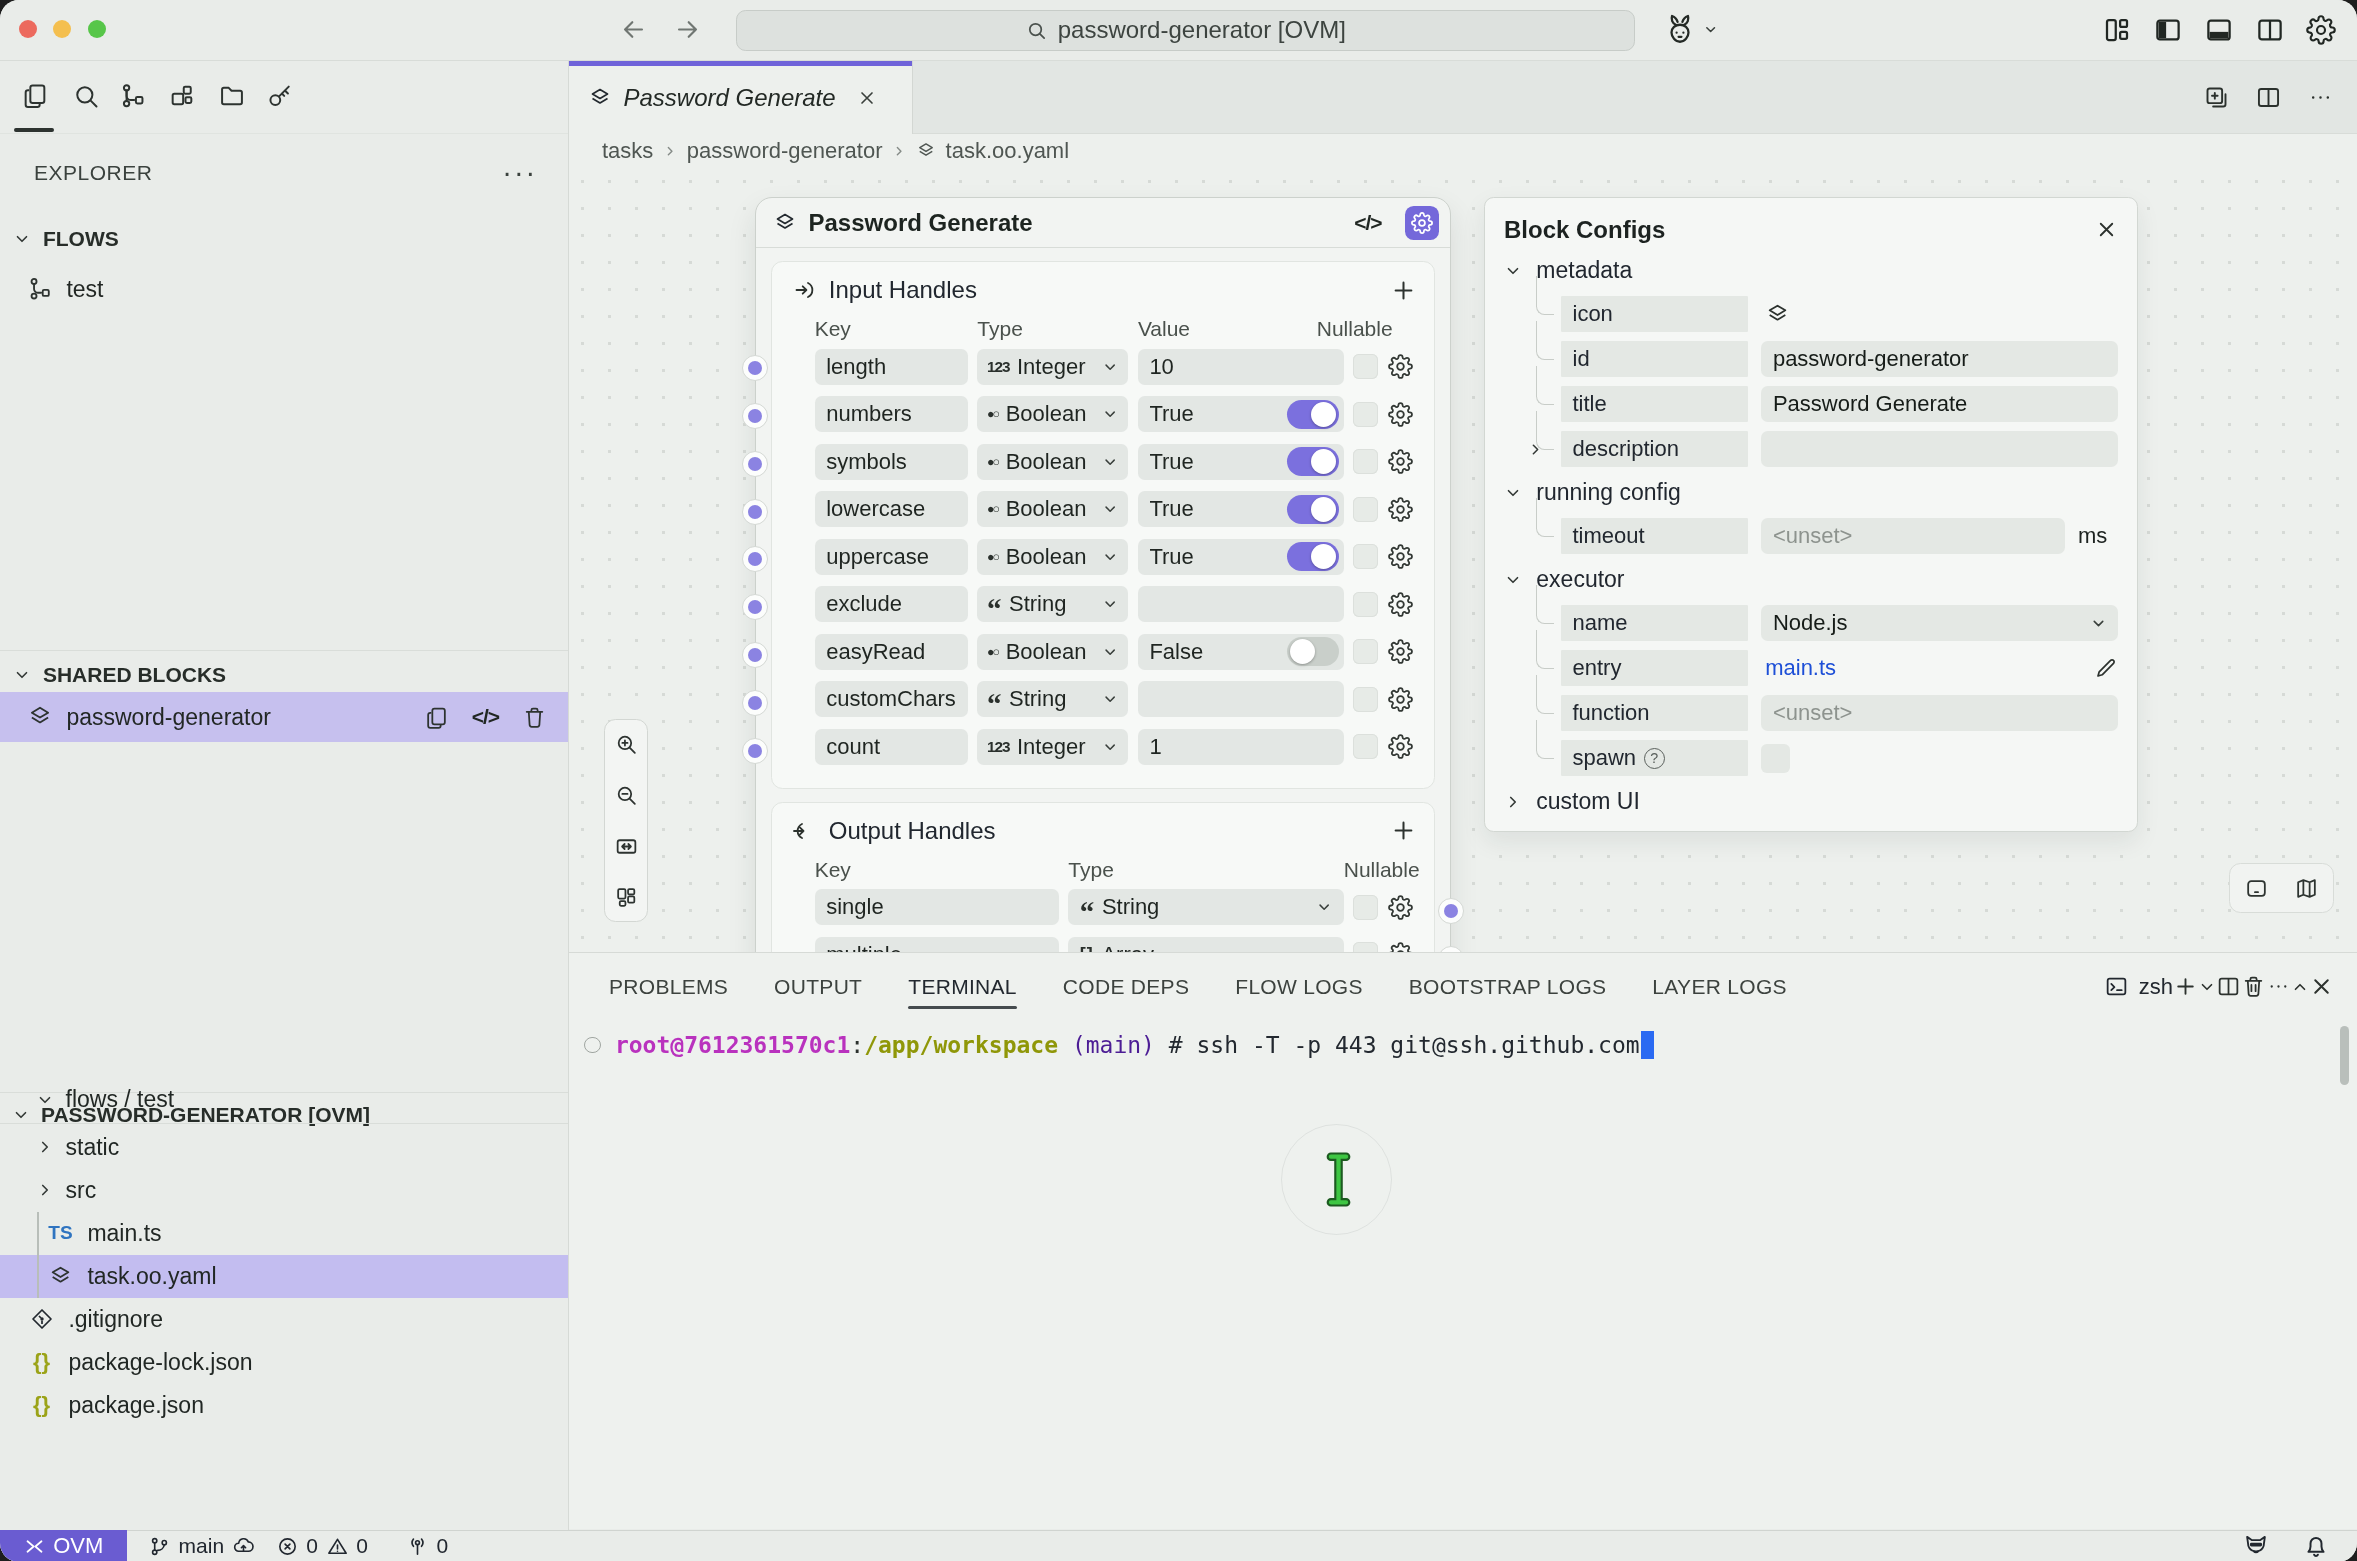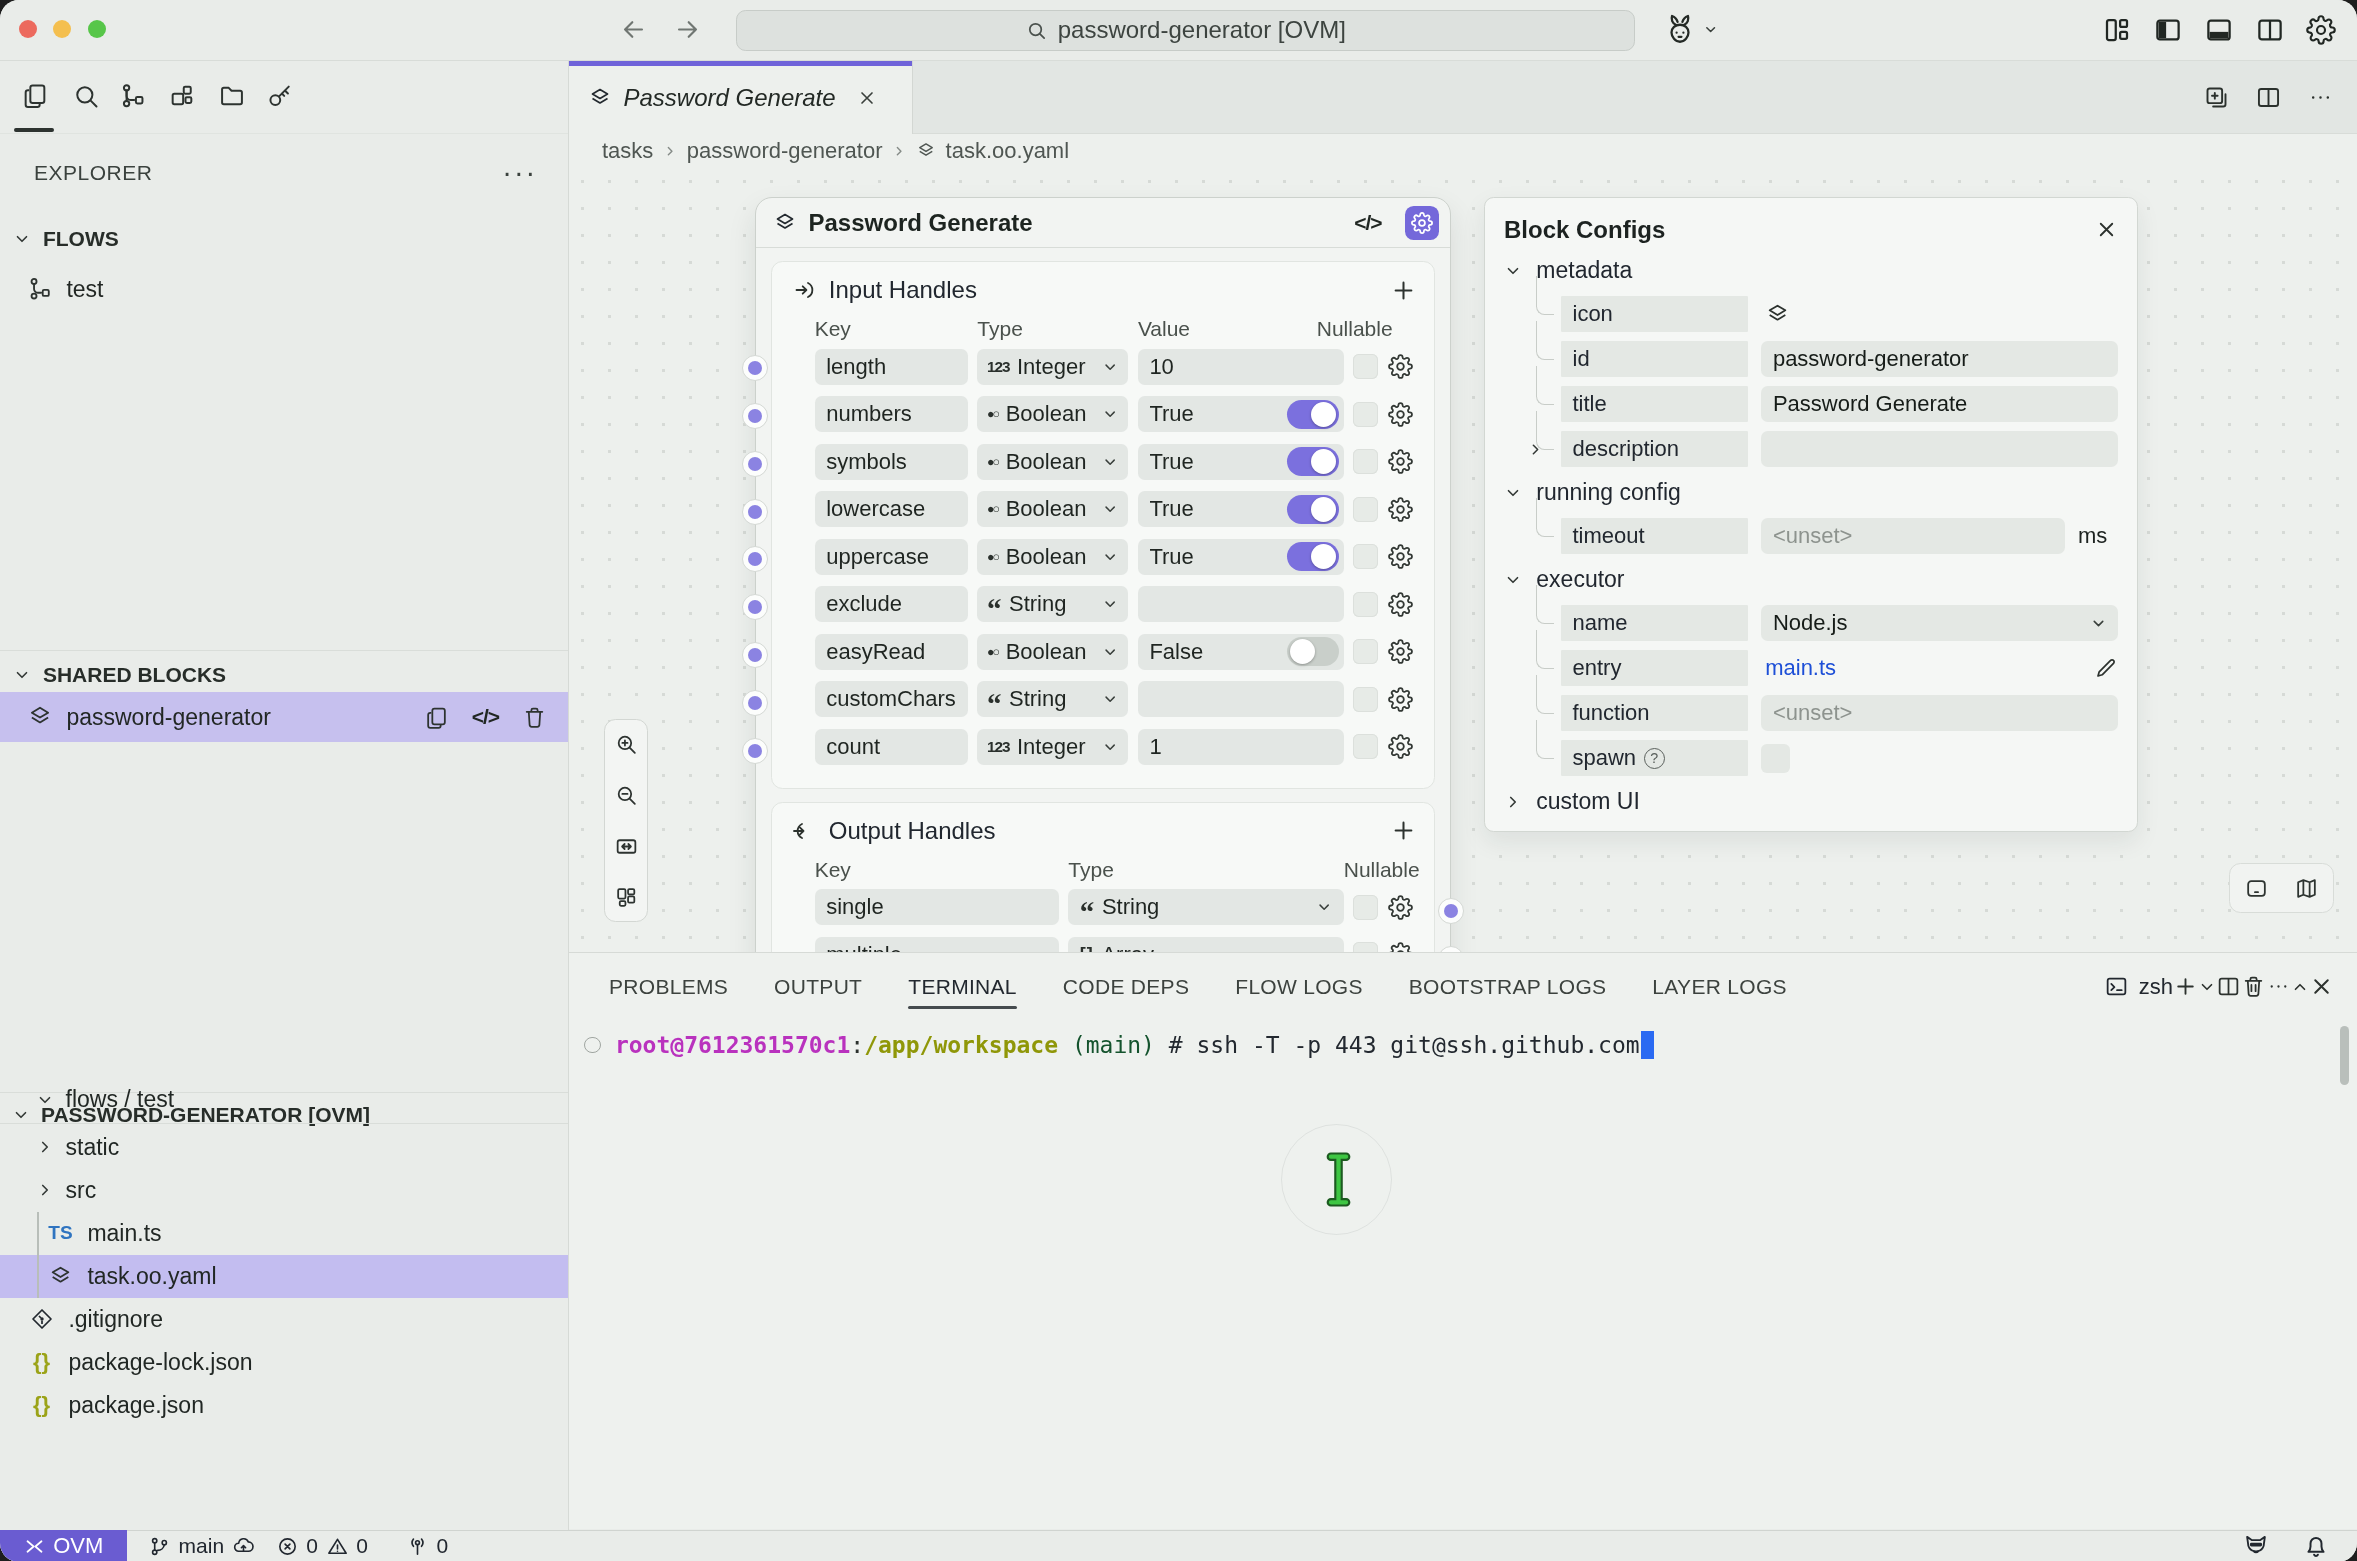--- a/index.html
+++ b/index.html
@@ -145,21 +145,21 @@
   .panel-tab.active::after { content:''; position:absolute; left:0; right:0; bottom:11.5px; height:2.9px; background:#454b4e; border-radius:1.9px; }
   .panel-right { position:absolute; right:23px; top:0; height:67px; display:flex; align-items:center; color:#2c322e; }
   .panel-right .ic { width:25px; height:25px; }
   .panel-right .chsm { width:18px; height:18px; }
   .shell-group { display:flex; align-items:center; gap:9.6px; font-size:22px; color:#22282>4; color:#22282f; }
   .term-line { position:absolute; left:15.3px; top:78px; display:flex; align-items:center; font-family:"DejaVu Sans Mono",monospace; font-size:23px; }
   .tring { width:16.3px; height:16.3px; border:1.9px solid #a0a6a1; border-radius:50%; margin-right:14.3px; flex:0 0 auto; }
   .seg-host { color:#b932be; font-weight:bold; }
   .seg-colon { color:#2b312d; }
   .seg-path { color:#8f9708; font-weight:bold; }
-  .seg-branch { color:#14532d; }
+  .seg-branch { color:#4c1d95; }
   .seg-cmd { color:#22282>4; color:#22282f; }
   .cursor-block { display:inline-block; width:13.4px; height:28px; background:#2a6af2; margin-left:1px; vertical-align:-4.8px; }
   .click-halo { position:absolute; left:712px; top:171px; width:111px; height:111px; border-radius:50%; border:1.9px solid rgba(120,130,125,.14); }
   .ibeam { position:absolute; left:754px; top:198px; width:31px; height:57px; }
   .pscroll { position:absolute; right:7.6px; top:73px; width:9.6px; height:59px; background:#b9bfbb; border-radius:4.8px; }
 
   
   .statusbar { position:absolute; left:0; right:0; bottom:0; height:32.5px; background:#e9ece9; border-top:1px solid #d0d4d0; display:flex; align-items:center; font-size:21px; color:#21272>3; color:#21272f; }
   .sb-remote { height:32.5px; width:127px; background:#6a5cd1; color:#fff; display:flex; align-items:center; justify-content:center; gap:8.6px; font-size:22px; }
   .sb-remote .ic { width:21px; height:21px; }

